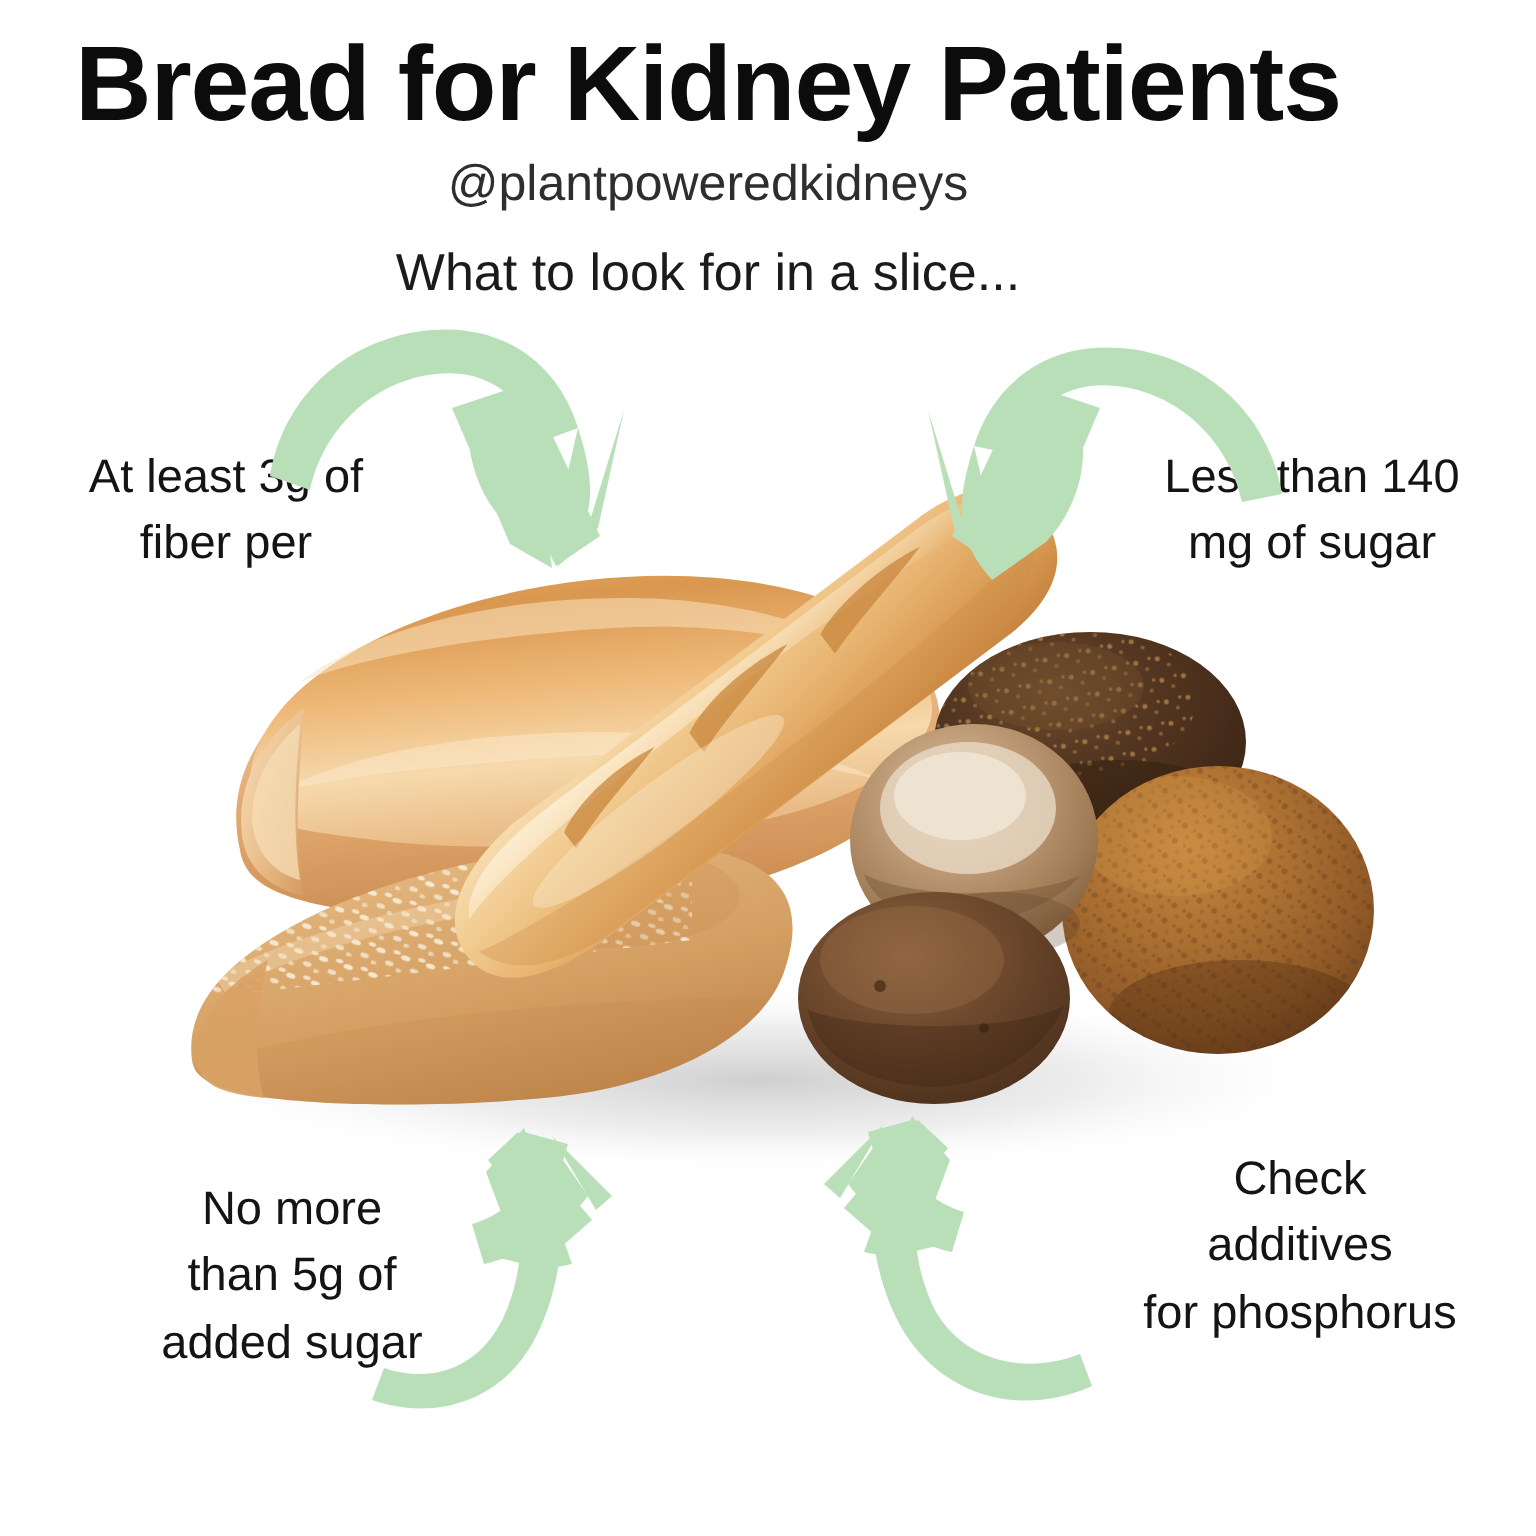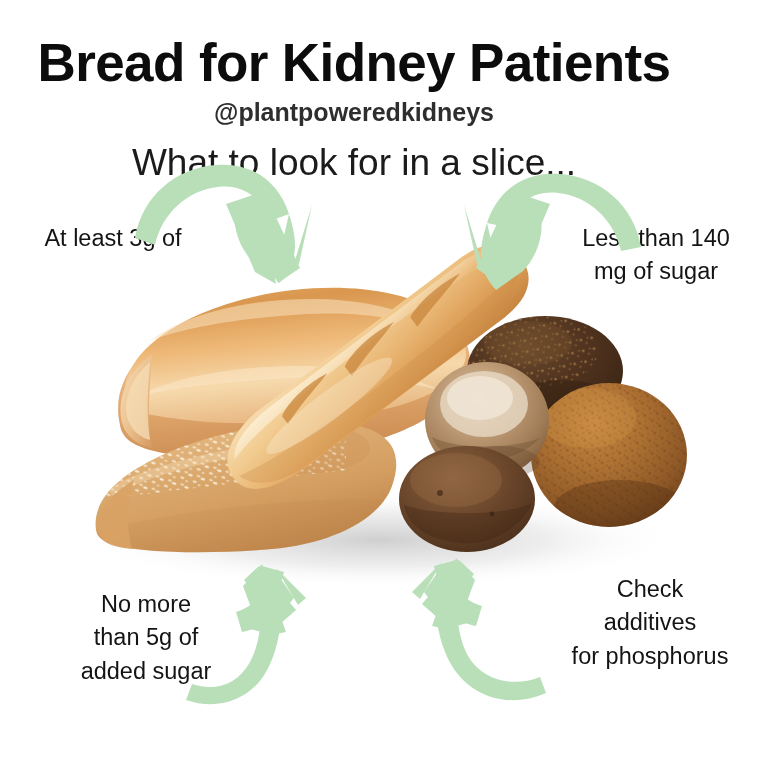--- a/index.html
+++ b/index.html
@@ -16,44 +16,43 @@
     font-family: "Liberation Sans", sans-serif;
     -webkit-font-smoothing: antialiased;
   }
 
   
   .header {
     position: absolute;
     top: 0; left: 0;
     width: 708px;
     text-align: center;
-    margin-top: 20px;
   }
   .title {
     margin: 0;
     padding-top: 14px;
     font-size: 53px;
     font-weight: 700;
     letter-spacing: -0.6px;
     color: #0c0c0c;
     line-height: 1.08;
     white-space: nowrap;
   }
   .handle {
     margin: 0;
     padding-top: 6px;
     font-size: 25px;
-    font-weight: 700;
+    font-weight: 400;
     color: #2e2e2e;
     line-height: 1.2;
   }
   .subtitle {
     margin: 0;
     padding-top: 14px;
-    font-size: 37px;
+    font-size: 26px;
     font-weight: 400;
     color: #1b1b1b;
     line-height: 1.2;
   }
 
   
   .callout {
     position: absolute;
     text-align: center;
     font-size: 23.5px;
@@ -368,20 +367,21 @@
                L442,566 Z"></path>
       <path d="M456,560 L472,622 L452,627 L434,566 Z"></path>
       <path d="M459,560 L422,604 L438,618 L474,574 Z"></path>
       <path d="M420,599 L442,562 L412,592 Z"></path>
       <path d="M475,580 L456,558 L432,626 L456,631 Z"></path>
     </g>
   </svg>
 
   <div class="callout" id="callout-fiber">
     <span>At least 3g of</span>
+    <span>fiber per</span>
   </div>
 
   <div class="callout" id="callout-sodium">
     <span>Less than 140</span>
     <span>mg of sugar</span>
   </div>
 
   <div class="callout" id="callout-sugar">
     <span>No more</span>
     <span>than 5g of</span>

